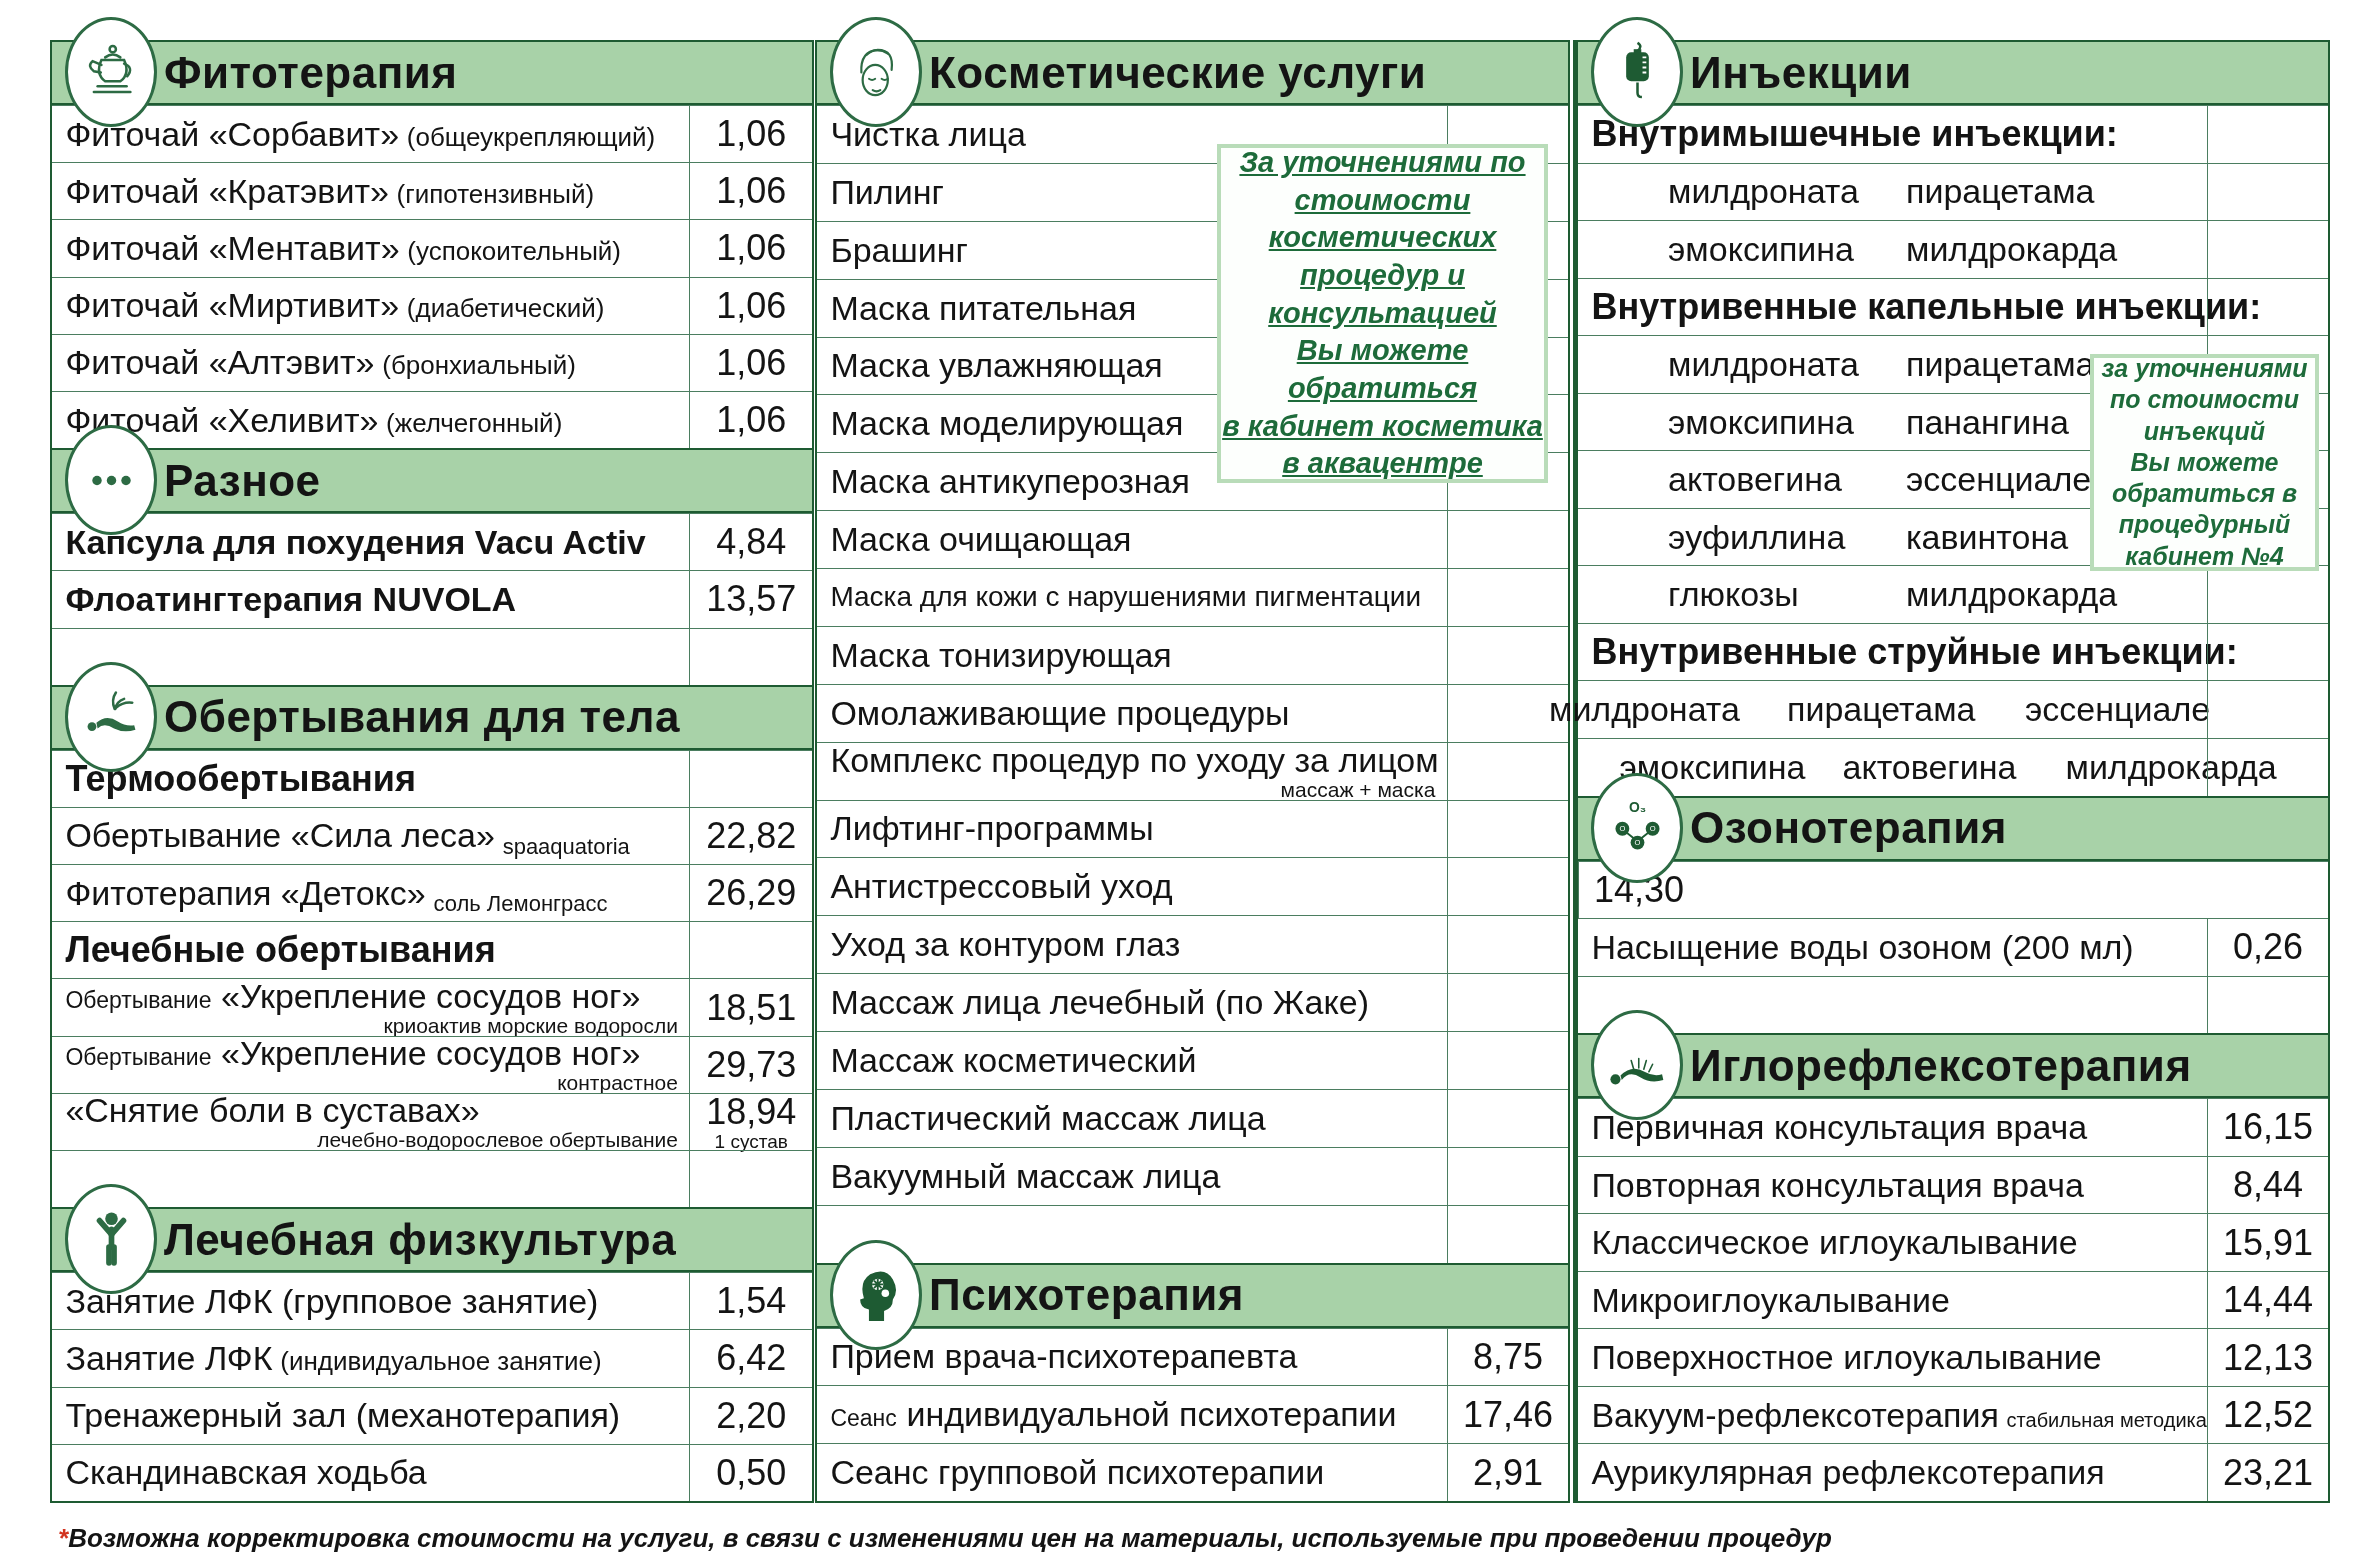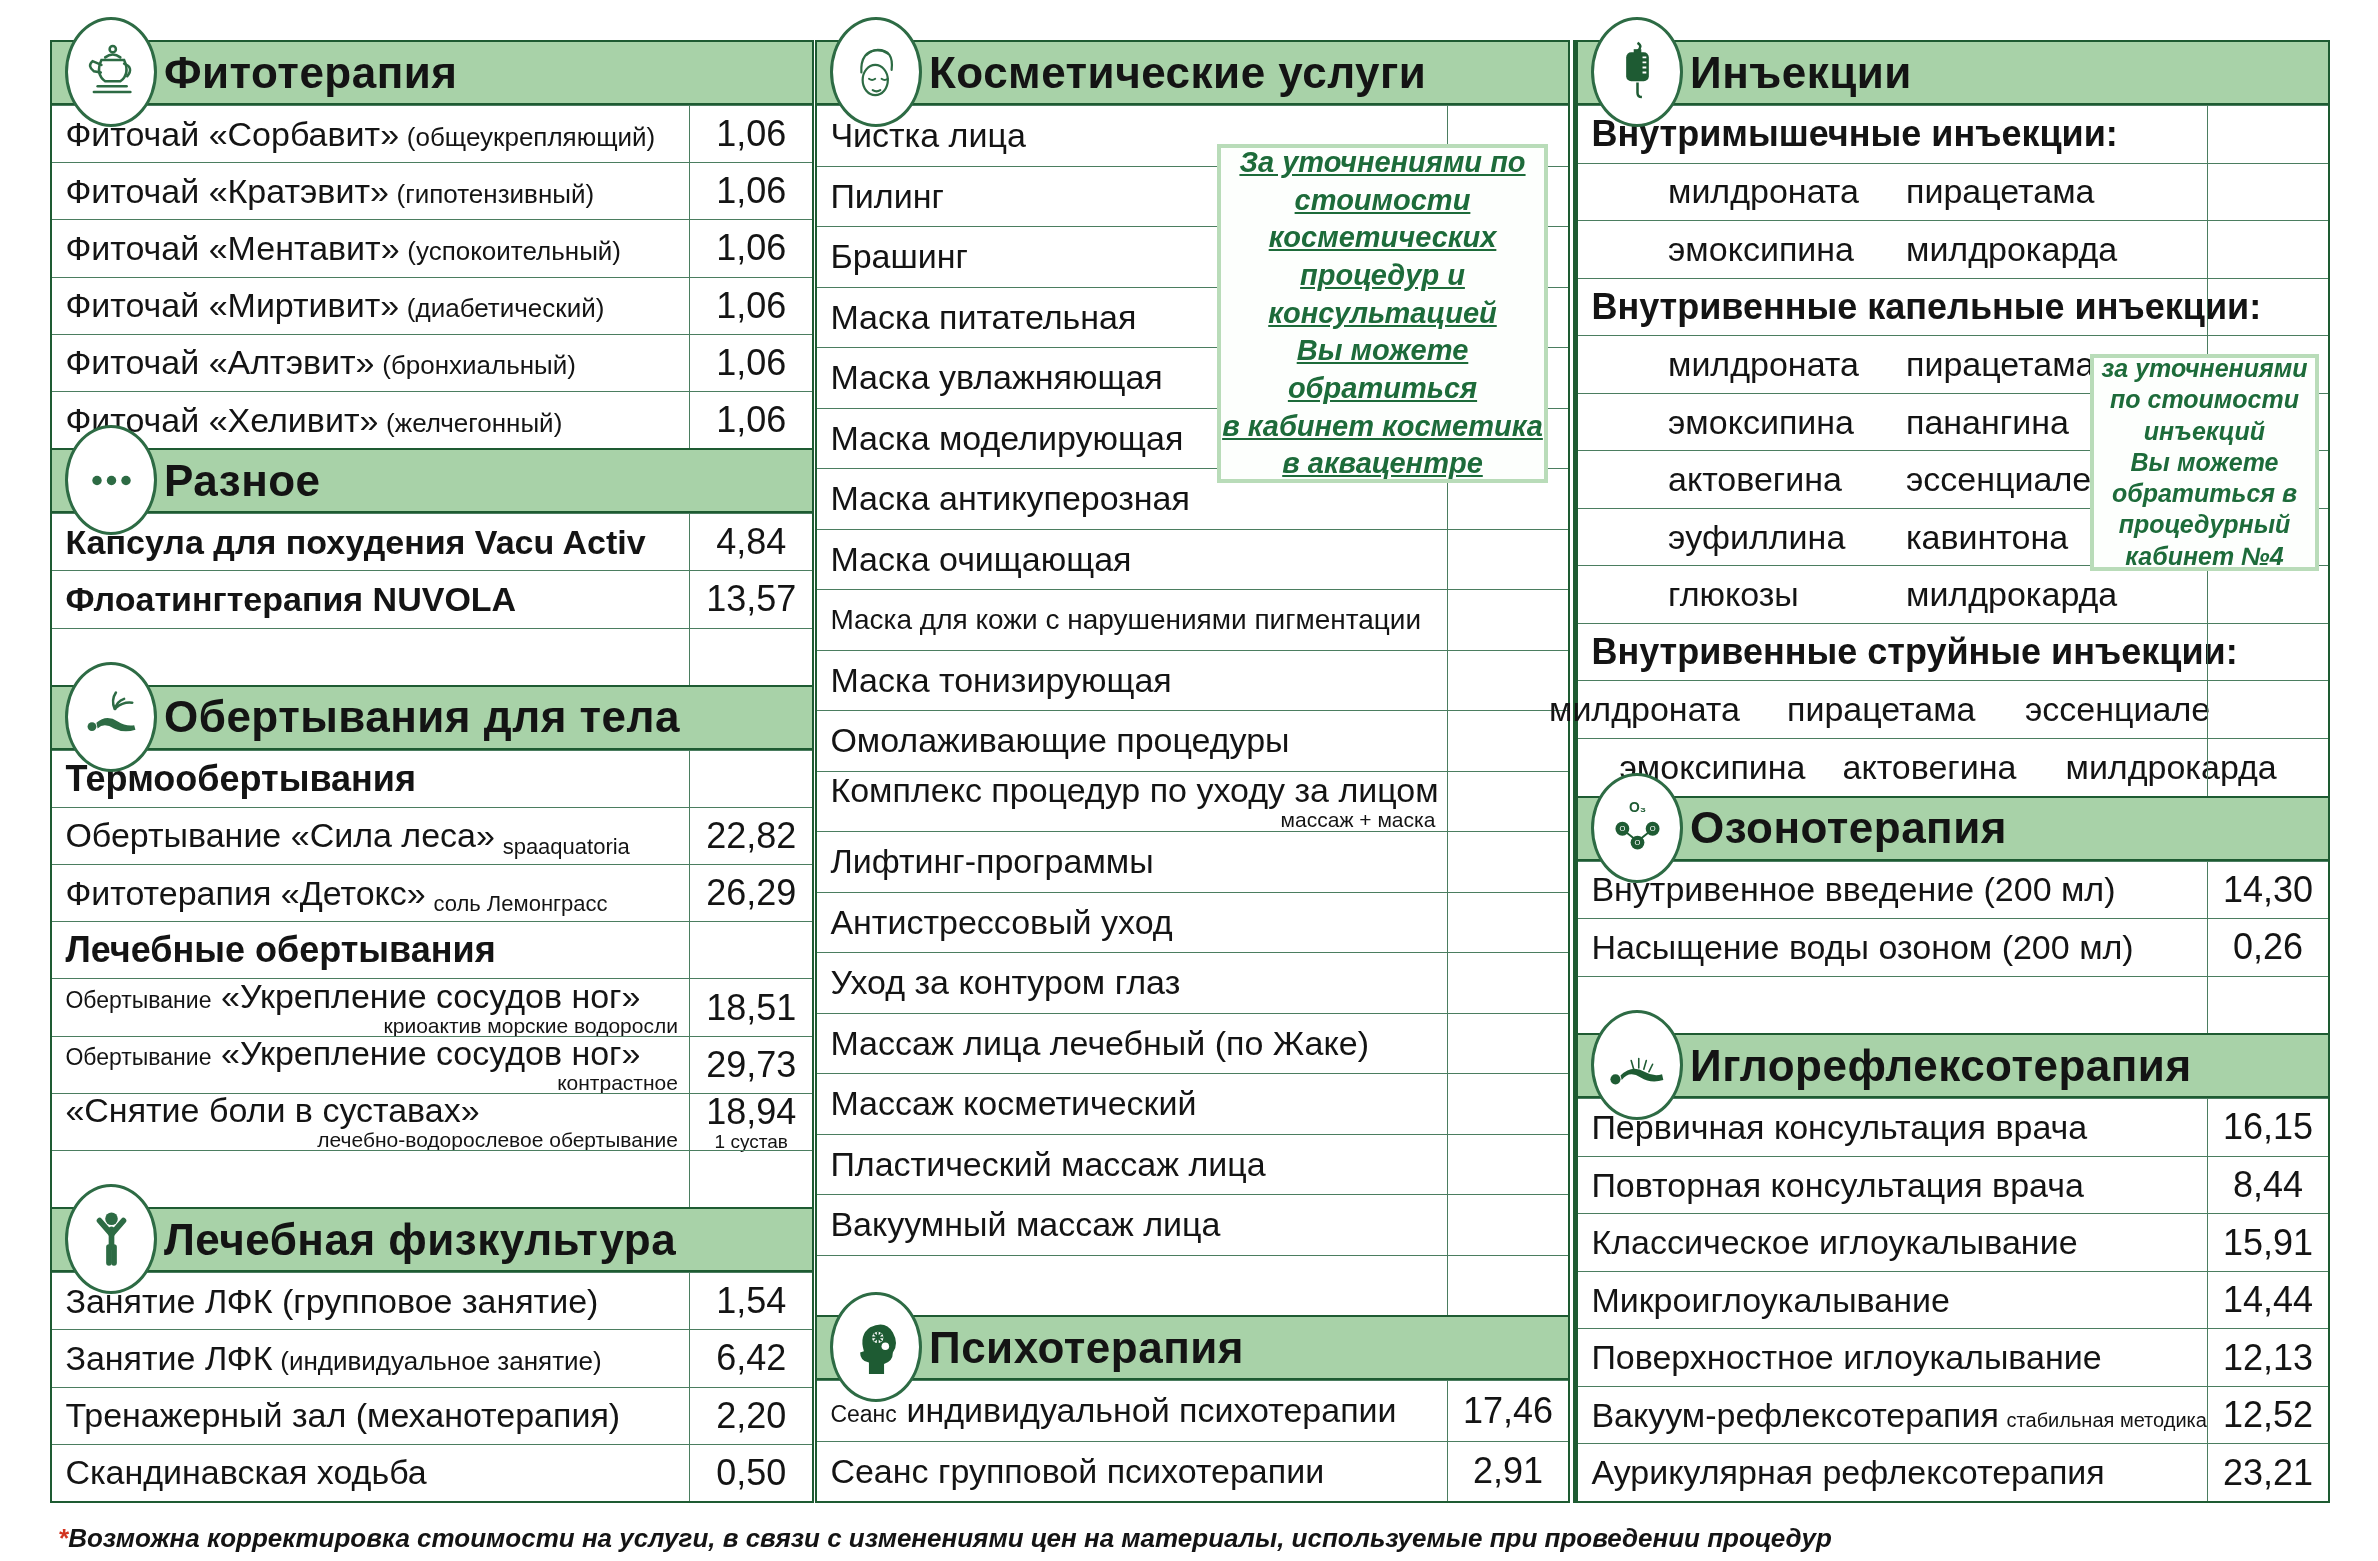--- a/index.html
+++ b/index.html
@@ -416,20 +416,28 @@
             </g>
             <g stroke="#1e5b33" stroke-width="3">
               <path d="M52 25 v18 M43 34 h18 M46 28 l12 12 M58 28 l-12 12"></path>
             </g>
           </svg>
         </span>
         <span class="band-title">Психотерапия</span>
       </div>
       <div class="trow">
         <div class="cname">
+          <div class="line1"><span class="nm">Прием врача-психотерапевта</span></div>
+        </div>
+        <div class="cprice">
+          <div class="pval">8,75</div>
+        </div>
+      </div>
+      <div class="trow">
+        <div class="cname">
           <div class="line1"><span class="prefix">Сеанс</span><span class="nm">индивидуальной психотерапии</span></div>
         </div>
         <div class="cprice">
           <div class="pval">17,46</div>
         </div>
       </div>
       <div class="trow">
         <div class="cname">
           <div class="line1"><span class="nm">Сеанс групповой психотерапии</span></div>
         </div>
@@ -553,23 +561,20 @@
             <g fill="#fff" font-size="12" text-anchor="middle" font-family="Liberation Sans, sans-serif">
               <text x="26" y="56">O</text>
               <text x="74" y="56">O</text>
               <text x="50" y="78">O</text>
             </g>
           </svg>
         </span>
         <span class="band-title">Озонотерапия</span>
       </div>
       <div class="trow">
-        <div class="cname">
-          <div class="line1"><span class="nm">Внутривенное введение (200 мл)</span></div>
-        </div>
         <div class="cprice">
           <div class="pval">14,30</div>
         </div>
       </div>
       <div class="trow">
         <div class="cname">
           <div class="line1"><span class="nm">Насыщение воды озоном (200 мл)</span></div>
         </div>
         <div class="cprice">
           <div class="pval">0,26</div>

